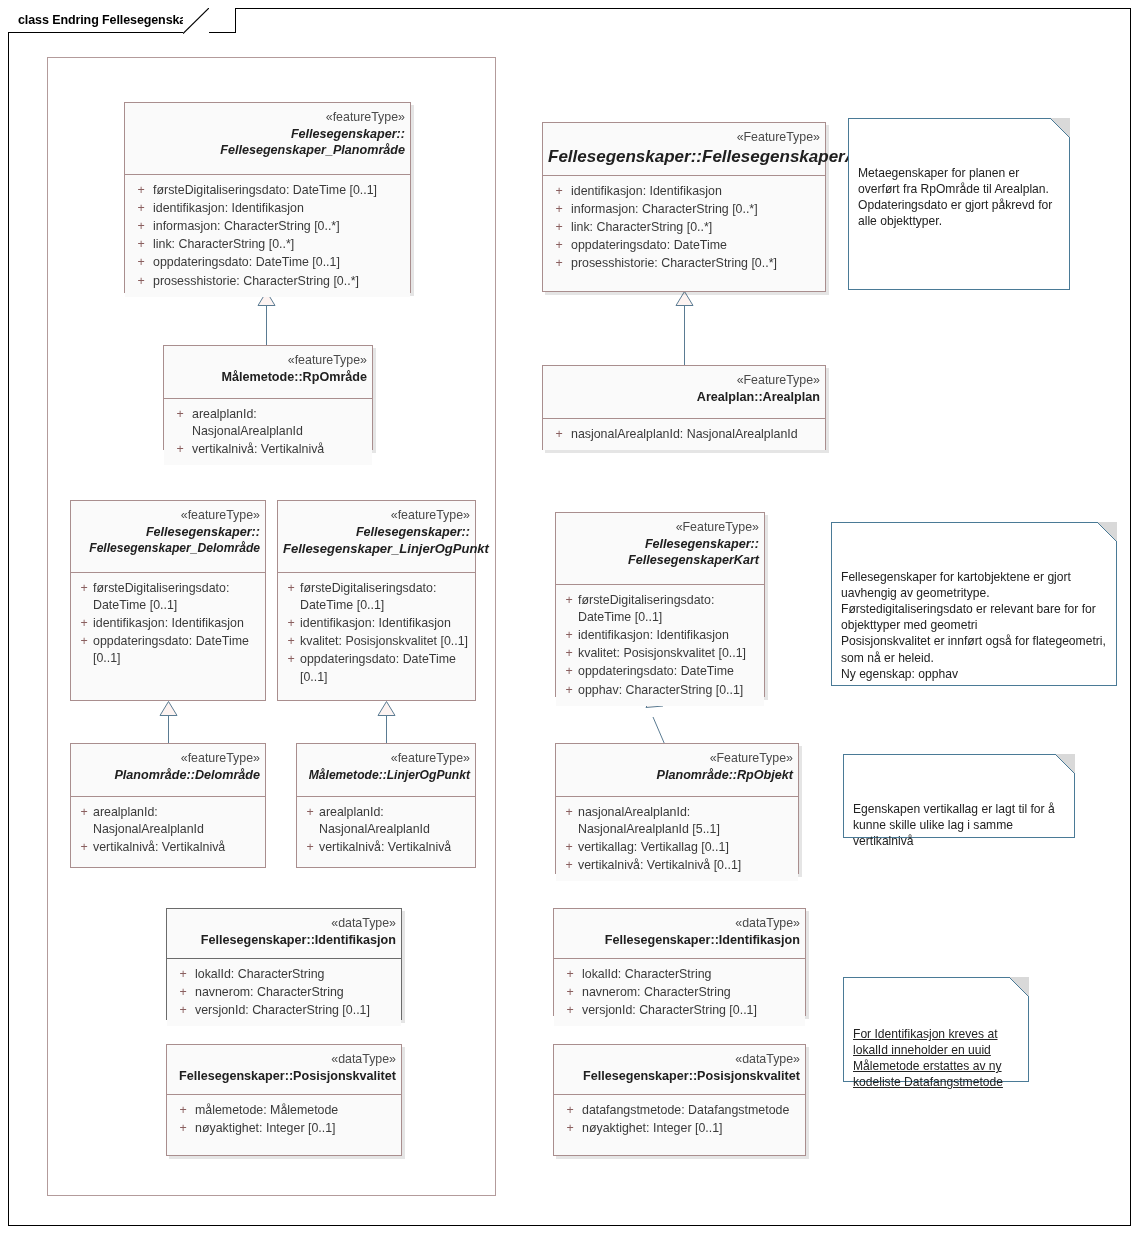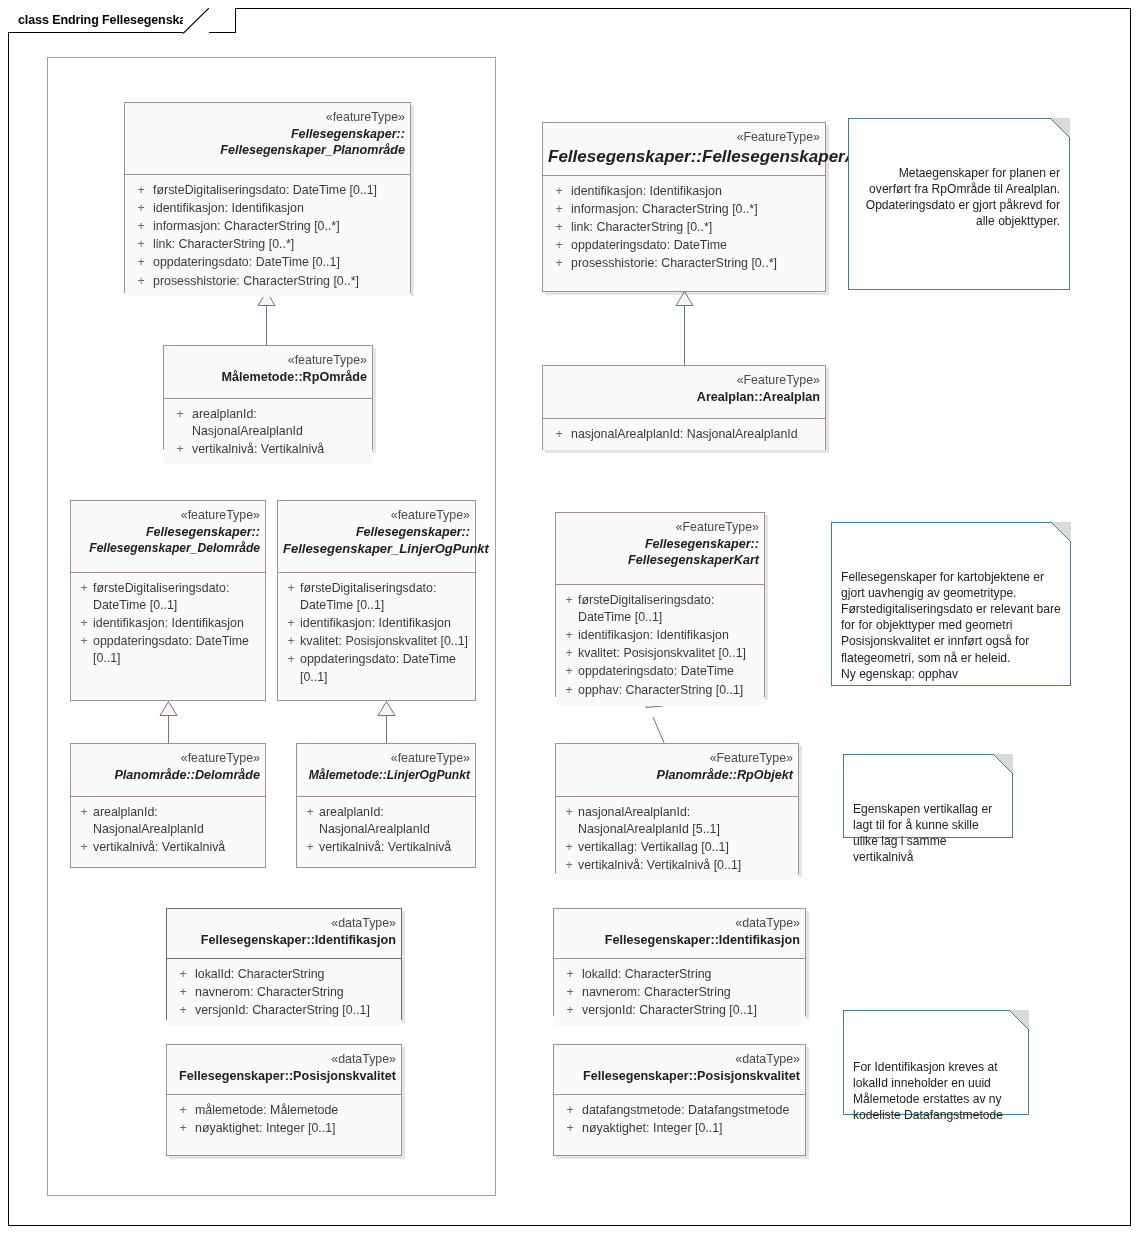--- a/index.html
+++ b/index.html
@@ -514,49 +514,49 @@
           <span class="vis">+</span>
           <span class="sig">datafangstmetode: Datafangstmetode</span>
         </div>
       <div class="attr">
           <span class="vis">+</span>
           <span class="sig">nøyaktighet: Integer [0..1]</span>
         </div>
     </div>
   </div>
 
-  <div class="note" style="left:848px; top:118px; width:222px; height:172px;text-align:right;">
+  <div class="note" style="left:848px; top:118px; width:222px; height:172px;">
     <svg class="note-fold" viewBox="0 0 20 20">
       <polygon points="0,0 20,20 20,0" fill="#d9d9d9" stroke="none"></polygon>
       <polyline points="0,0 20,20" fill="none" stroke="#4a7a96" stroke-width="1"></polyline>
       <polyline points="0,0 0,0" fill="none" stroke="#4a7a96" stroke-width="1"></polyline>
     </svg>
     <span>Metaegenskaper for planen er overført fra RpOmråde til Arealplan. Opdateringsdato er gjort påkrevd for alle objekttyper.</span>
   </div>
 
-  <div class="note" style="left:831px; top:522px; width:240px; height:164px;">
+  <div class="note" style="left:831px; top:522px; width:286px; height:164px;">
     <svg class="note-fold" viewBox="0 0 20 20">
       <polygon points="0,0 20,20 20,0" fill="#d9d9d9" stroke="none"></polygon>
       <polyline points="0,0 20,20" fill="none" stroke="#4a7a96" stroke-width="1"></polyline>
     </svg>
     <span>Fellesegenskaper for kartobjektene er gjort uavhengig av geometritype.
 Førstedigitaliseringsdato er relevant bare for for objekttyper med geometri
 Posisjonskvalitet er innført også for flategeometri, som nå er heleid.
 Ny egenskap: opphav</span>
   </div>
 
-  <div class="note" style="left:843px; top:754px; width:170px; height:84px; padding-top:14px;">
+  <div class="note" style="left:843px; top:754px; width:232px; height:84px; padding-top:14px;">
     <svg class="note-fold" viewBox="0 0 20 20">
       <polygon points="0,0 20,20 20,0" fill="#d9d9d9" stroke="none"></polygon>
       <polyline points="0,0 20,20" fill="none" stroke="#4a7a96" stroke-width="1"></polyline>
     </svg>
     <span>Egenskapen vertikallag er lagt til for å kunne skille ulike lag i samme vertikalnivå</span>
   </div>
 
-  <div class="note" style="left:843px; top:1010px; width:186px; height:105px; padding-top:16px;">
+  <div class="note" style="left:843px; top:977px; width:186px; height:105px; padding-top:16px;text-decoration:underline;">
     <svg class="note-fold" viewBox="0 0 20 20">
       <polygon points="0,0 20,20 20,0" fill="#d9d9d9" stroke="none"></polygon>
       <polyline points="0,0 20,20" fill="none" stroke="#4a7a96" stroke-width="1"></polyline>
     </svg>
     <span>For Identifikasjon kreves at lokalId inneholder en uuid Målemetode erstattes av ny kodeliste Datafangstmetode</span>
   </div>
 
 </div>
 
 </body></html>

